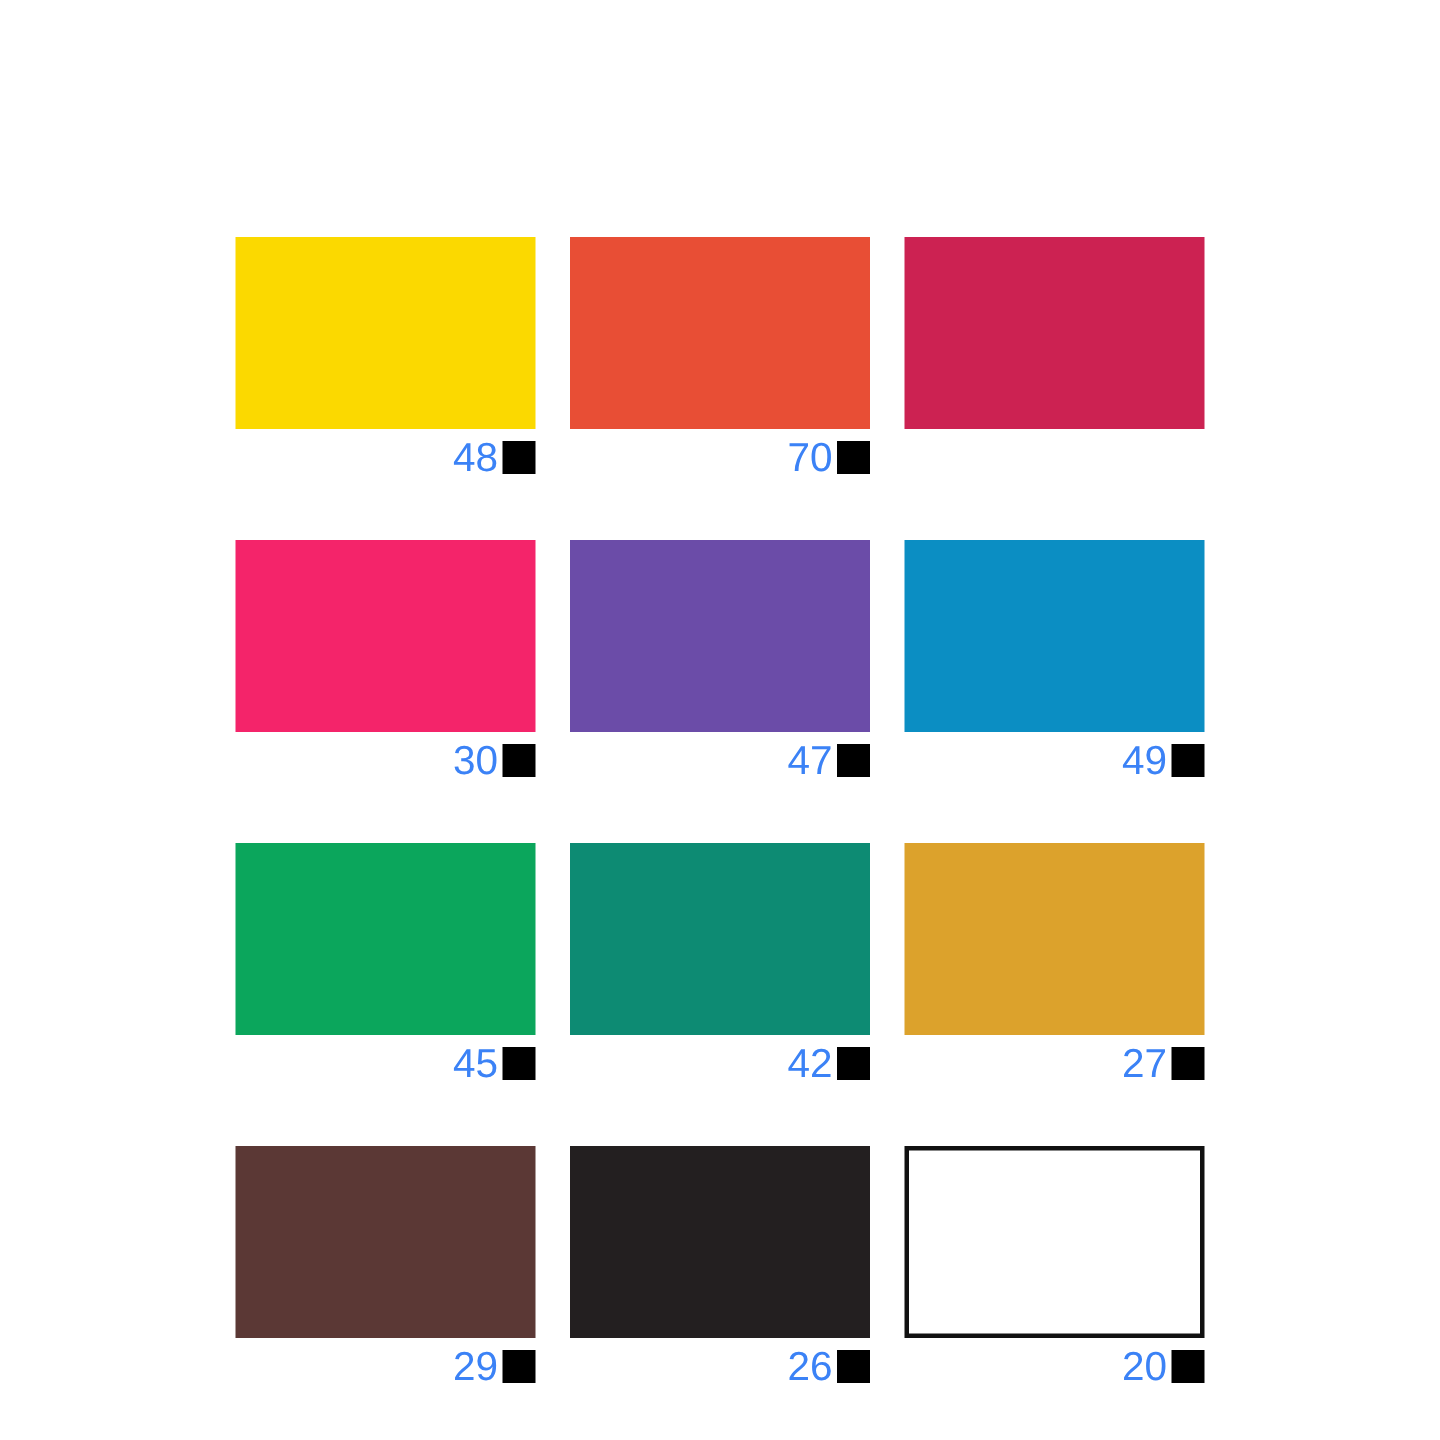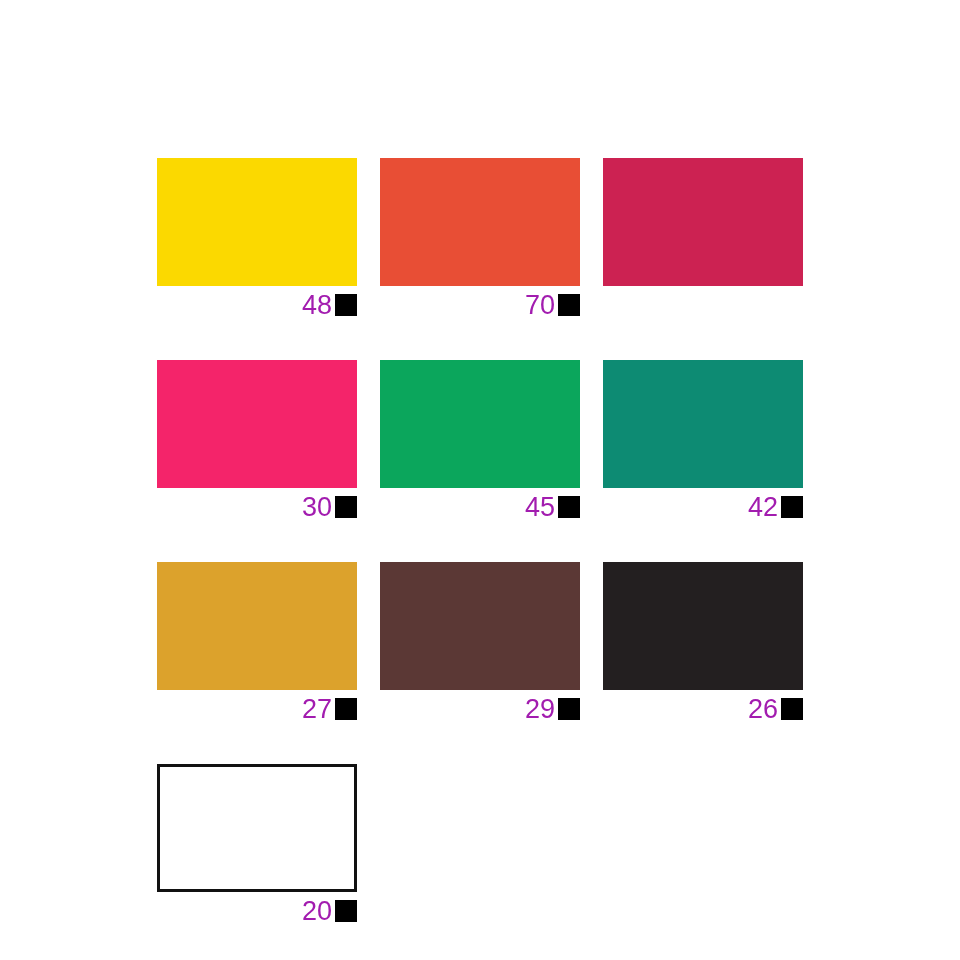--- a/index.html
+++ b/index.html
@@ -55,21 +55,21 @@
     align-items: center;
     justify-content: flex-end;
     gap: 0px;
     padding-top: 4px;
   }
 
   .swatch-number {
     font-family: "Liberation Sans", sans-serif;
     font-size: 27px;
     font-weight: 400;
-    color: #a21caf;
+    color: #3b82f6;
     line-height: 1;
     letter-spacing: 0px;
     padding-right: 3px;
   }
 
   .swatch-marker {
     width: 22px;
     height: 22px;
     background: #000000;
     display: inline-block;
@@ -95,20 +95,34 @@
           <span class="swatch-marker" style="background: rgb(0, 0, 0);"></span>
         </div>
       </div>
       <div class="swatch-cell">
         <div class="swatch-chip" style="background: rgb(204, 34, 82);"></div>
       </div>
       <div class="swatch-cell">
         <div class="swatch-chip" style="background: rgb(244, 36, 106);"></div>
         <div class="swatch-label-row">
           <span class="swatch-number">30</span>
+          <span class="swatch-marker" style="background: rgb(0, 0, 0);"></span>
+        </div>
+      </div>
+      <div class="swatch-cell">
+        <div class="swatch-chip" style="background: rgb(107, 76, 168);"></div>
+        <div class="swatch-label-row">
+          <span class="swatch-number">47</span>
+          <span class="swatch-marker" style="background: rgb(0, 0, 0);"></span>
+        </div>
+      </div>
+      <div class="swatch-cell">
+        <div class="swatch-chip" style="background: rgb(11, 142, 195);"></div>
+        <div class="swatch-label-row">
+          <span class="swatch-number">49</span>
           <span class="swatch-marker" style="background: rgb(0, 0, 0);"></span>
         </div>
       </div>
       <div class="swatch-cell">
         <div class="swatch-chip" style="background: rgb(11, 166, 92);"></div>
         <div class="swatch-label-row">
           <span class="swatch-number">45</span>
           <span class="swatch-marker" style="background: rgb(0, 0, 0);"></span>
         </div>
       </div>

